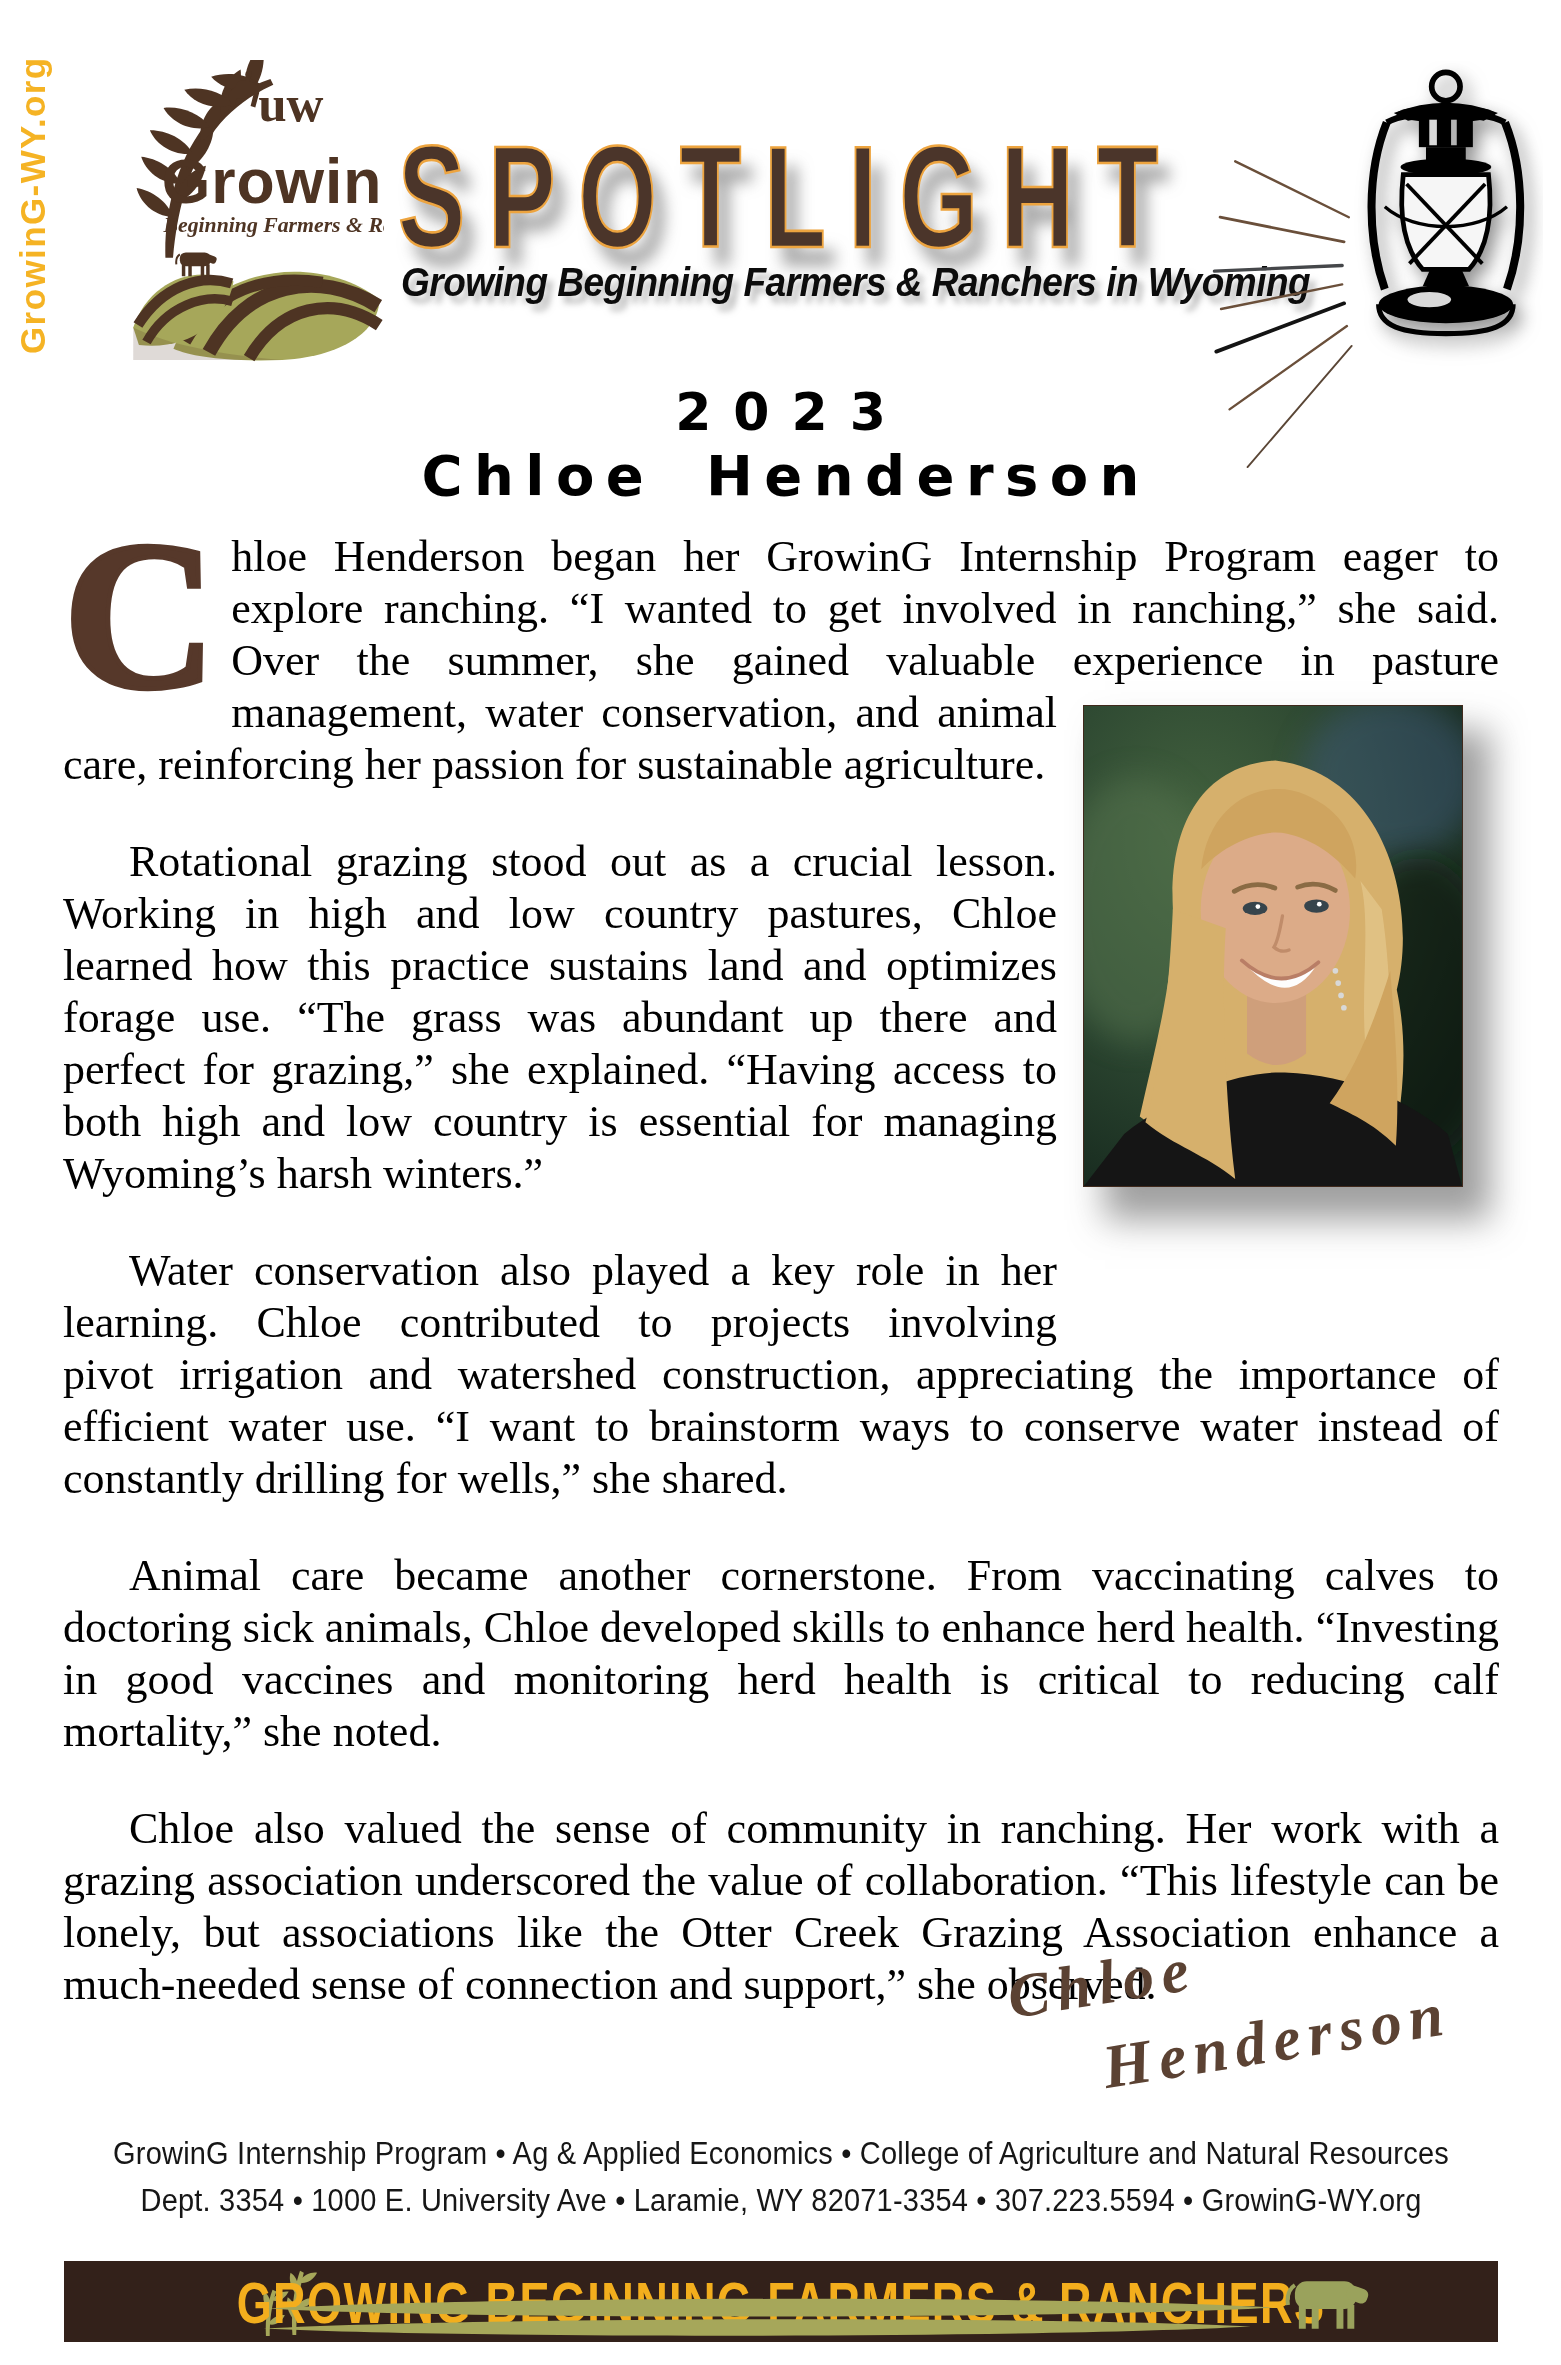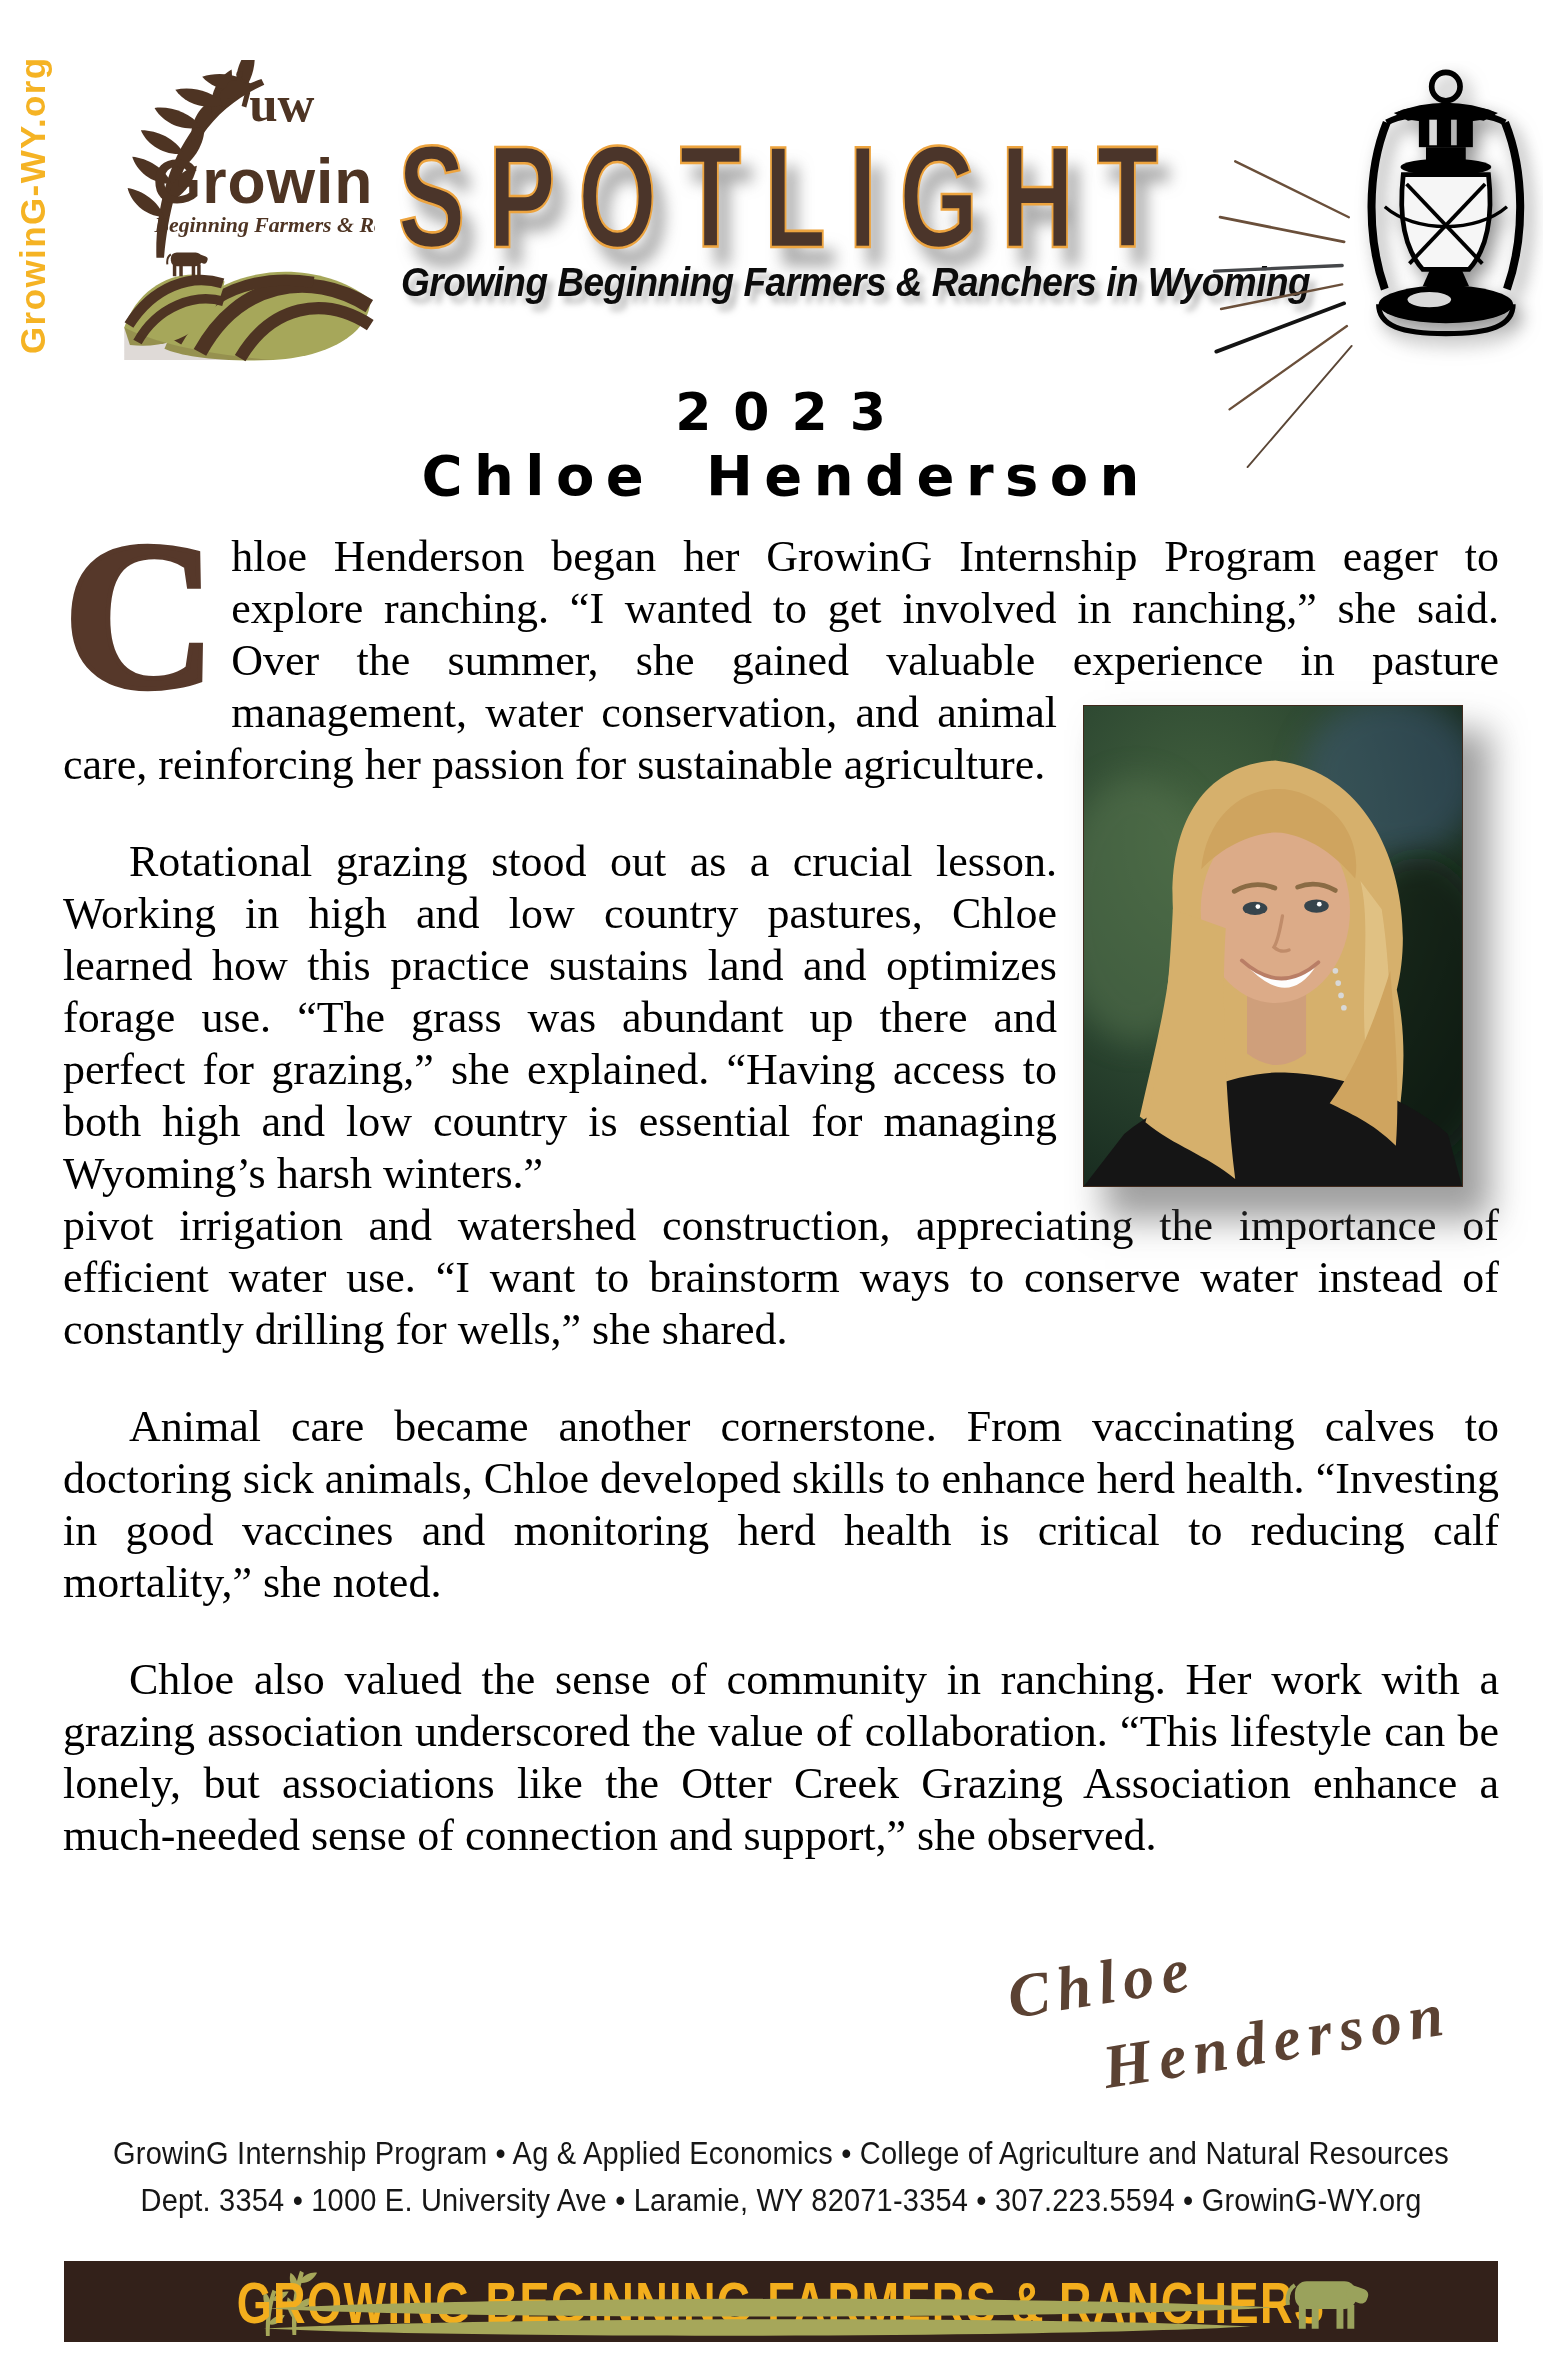--- a/index.html
+++ b/index.html
@@ -3,21 +3,21 @@
 <meta charset="utf-8">
 <style>
   html,body{margin:0;padding:0;}
   body{width:1561px;height:2413px;background:#ffffff;position:relative;overflow:hidden;
        font-family:"Liberation Serif",serif;}
 
   
   .vertical-site{position:absolute;left:13.2px;top:354px;transform-origin:0 0;
     transform:rotate(-90deg);width:289px;white-space:nowrap;
     font:bold 35px "Liberation Sans",sans-serif;letter-spacing:1.4px;color:#f5b324;}
-  .logo-block{position:absolute;left:58px;top:60px;width:317px;height:303px;}
+  .logo-block{position:absolute;left:67px;top:60px;width:317px;height:303px;}
   .spotlight{position:absolute;left:398px;top:113px;transform-origin:0 0;
     transform:scale(1.04,1.5);font:800 97px "Liberation Sans",sans-serif;
     letter-spacing:22px;color:#4b352a;-webkit-text-stroke:1.7px #eda43f;
     text-shadow:11.4px 13.2px 12.3px rgba(110,110,110,.6);white-space:nowrap;}
   .masthead-subtitle{position:absolute;left:401px;top:259px;transform-origin:0 0;
     transform:scale(1,1.12);font:italic bold 37px "Liberation Sans",sans-serif;
     letter-spacing:-0.5px;color:#0c0c0c;white-space:nowrap;
     text-shadow:5.7px 6.6px 5.7px rgba(130,130,130,.55);}
   .lantern-wrap{position:absolute;left:1202px;top:61px;width:341px;height:426px;}
 
@@ -164,20 +164,21 @@
 </div>
 
 <div class="year">2023</div>
 <div class="person">Chloe Henderson</div>
 
 <div class="article">
   <p class="seg jlast"><span class="dropcap">C</span><span>hloe Henderson began her GrowinG Internship Program eager to explore ranching. “I wanted to get involved in ranching,” she said. Over the summer, she gained valuable experience in pasture</span></p>
   <div class="narrow">
     <p class="seg">management, water conservation, and animal care, reinforcing her passion for sustainable agriculture.</p>
     <p class="seg indent">Rotational grazing stood out as a crucial lesson. Working in high and low country pastures, Chloe learned how this practice sustains land and optimizes forage use. “The grass was abundant up there and perfect for grazing,” she explained. “Having access to both high and low country is essential for managing Wyoming’s harsh winters.”</p>
+    <p class="seg indent jlast">Water conservation also played a key role in her learning. Chloe contributed to projects involving</p>
   </div>
   <p class="seg">pivot irrigation and watershed construction, appreciating the importance of efficient water use. “I want to brainstorm ways to conserve water instead of constantly drilling for wells,” she shared.</p>
   <p class="seg indent">Animal care became another cornerstone. From vaccinating calves to doctoring sick animals, Chloe developed skills to enhance herd health. “Investing in good vaccines and monitoring herd health is critical to reducing calf mortality,” she noted.</p>
   <p class="seg indent">Chloe also valued the sense of community in ranching. Her work with a grazing association underscored the value of collaboration. “This lifestyle can be lonely, but associations like the Otter Creek Grazing Association enhance a much-needed sense of connection and support,” she observed.</p>
 </div>
 
 <div class="photo">
   <svg viewBox="0 0 800 1015" preserveAspectRatio="none">
     <defs>
       <radialGradient id="bgg" cx="30%" cy="28%" r="85%">

